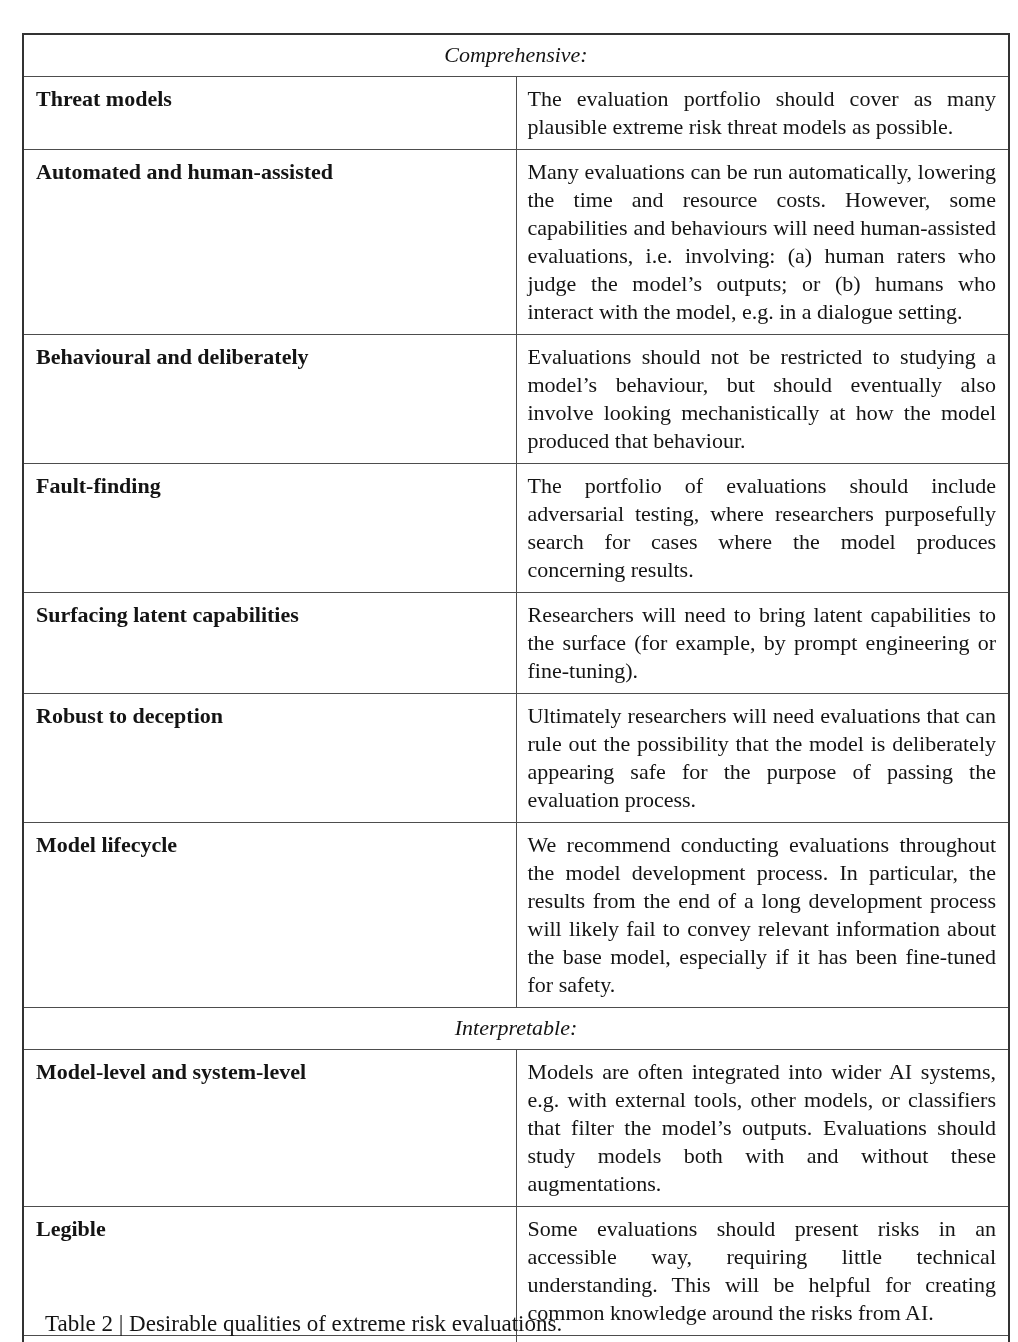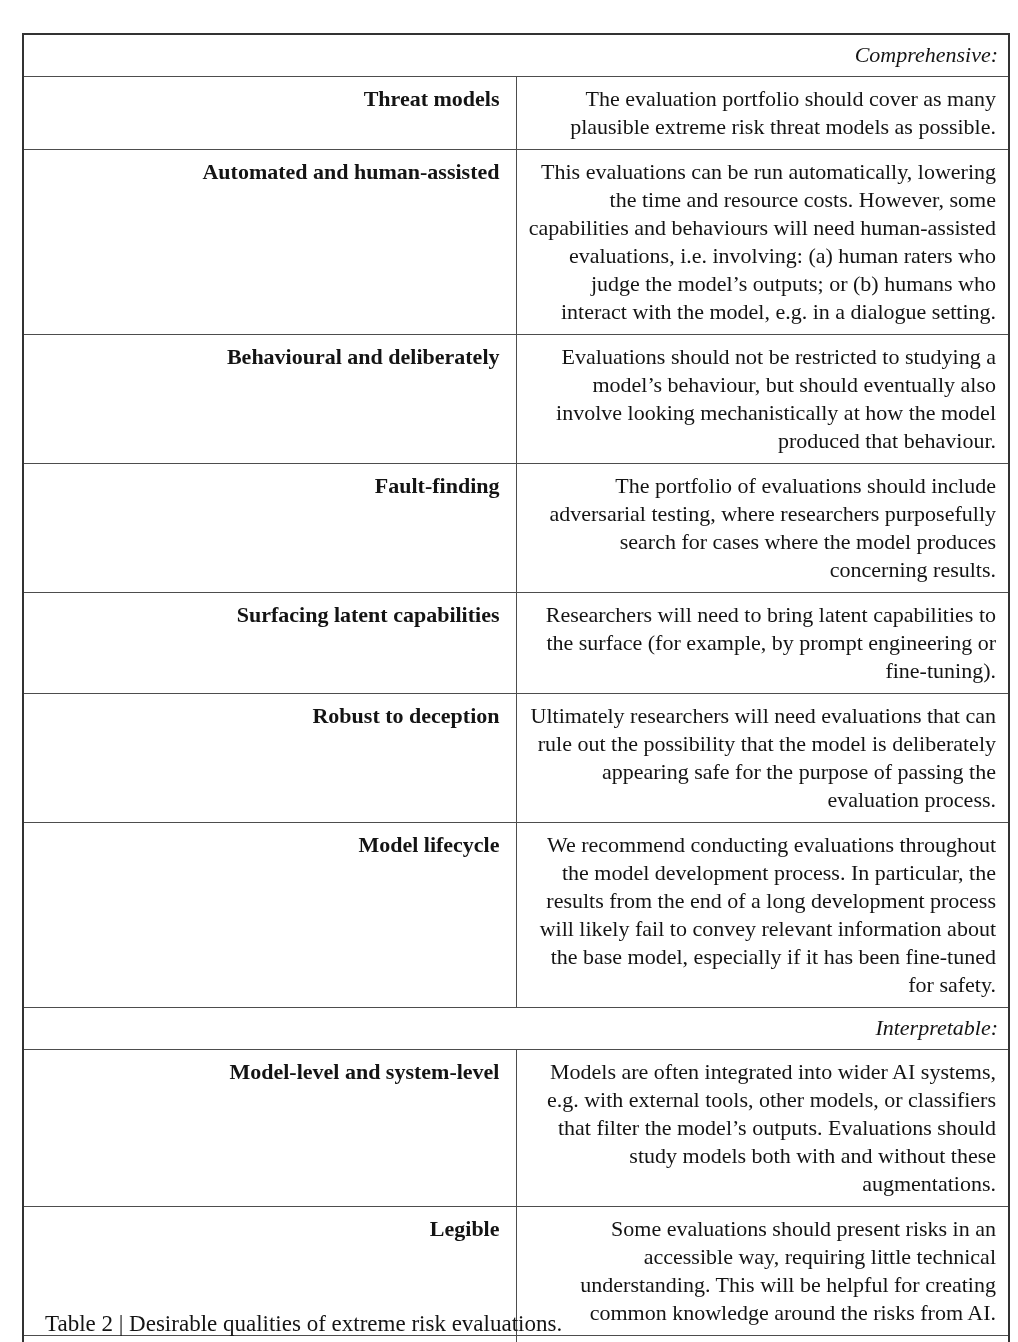--- a/index.html
+++ b/index.html
@@ -24,21 +24,20 @@
   table.qual-table {
     width: 988px;
     border-collapse: collapse;
     table-layout: fixed;
   }
   table.qual-table td {
     border: 1px solid #4d4d4d;
     vertical-align: top;
     font-size: 22px;
     line-height: 28px;
-    text-align: right;
   }
   
   table.qual-table {
     border: 2px solid #333333;
   }
   td.section-cell {
     font-style: italic;
     text-align: center;
     padding: 6px 10px 7px 10px;
     line-height: 27px;
@@ -72,21 +71,21 @@
     <tbody id="table-body">
         <tr>
           <td class="section-cell" colspan="2">Comprehensive:</td>
         </tr>
         <tr>
           <td class="label-cell">Threat models</td>
           <td class="body-cell">The evaluation portfolio should cover as many plausible extreme risk threat models as possible.</td>
         </tr>
         <tr>
           <td class="label-cell">Automated and human-assisted</td>
-          <td class="body-cell">This evaluations can be run automatically, lowering the time and resource costs. However, some capabilities and behaviours will need human-assisted evaluations, i.e. involving: (a) human raters who judge the model’s outputs; or (b) humans who interact with the model, e.g. in a dialogue setting.</td>
+          <td class="body-cell">Many evaluations can be run automatically, lowering the time and resource costs. However, some capabilities and behaviours will need human-assisted evaluations, i.e. involving: (a) human raters who judge the model’s outputs; or (b) humans who interact with the model, e.g. in a dialogue setting.</td>
         </tr>
         <tr>
           <td class="label-cell">Behavioural and deliberately</td>
           <td class="body-cell">Evaluations should not be restricted to studying a model’s behaviour, but should eventually also involve looking mechanistically at how the model produced that behaviour.</td>
         </tr>
         <tr>
           <td class="label-cell">Fault-finding</td>
           <td class="body-cell">The portfolio of evaluations should include adversarial testing, where researchers purposefully search for cases where the model produces concerning results.</td>
         </tr>
         <tr>

